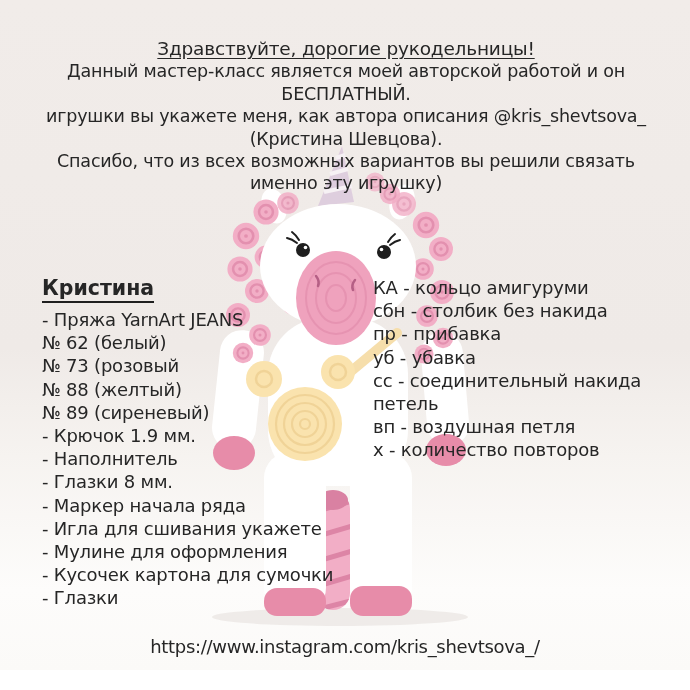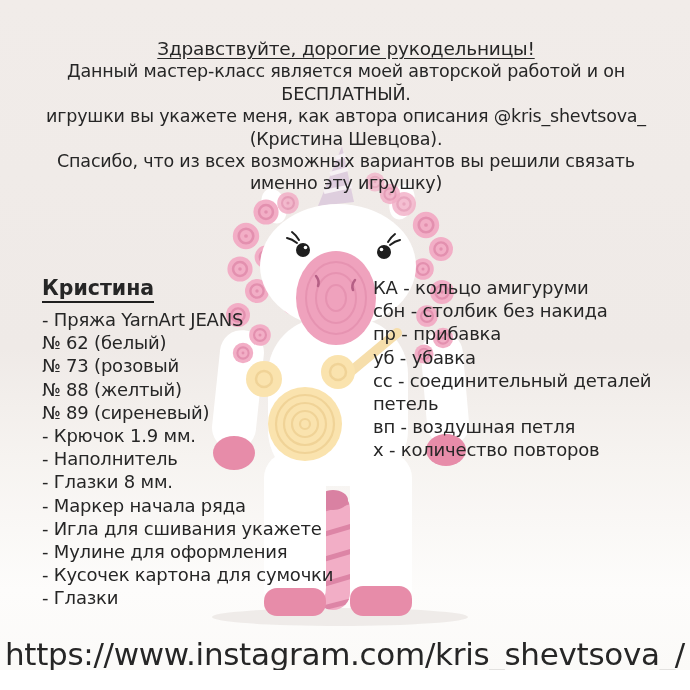--- a/index.html
+++ b/index.html
@@ -30,21 +30,21 @@
     display:inline-block;
     font-size:20.5px;font-weight:bold;
     border-bottom:2.5px solid #1f1f1f;
     padding-bottom:1px;margin-bottom:5px;
     letter-spacing:0;
   }
   .col .li{line-height:23.2px;white-space:nowrap;}
   .footer-url{
     left:0;right:0;top:636px;
     text-align:center;
-    font-size:31px;
+    font-size:18px;
     letter-spacing:-0.3px;
   }
   .unicorn-svg{position:absolute;left:0;top:0;z-index:1;}
 </style>
 </head>
 <body>
 
 <div class="canvas">
 
   <svg class="unicorn-svg" width="690" height="690" viewBox="0 0 690 690" aria-hidden="true">
@@ -200,21 +200,21 @@
         <div class="li">- Глазки</div>
       </div>
   </div>
 
   <div class="overlay col col-abbrev">
     <div>
         <div class="li">КА - кольцо амигуруми</div>
         <div class="li">сбн - столбик без накида</div>
         <div class="li">пр - прибавка</div>
         <div class="li">уб - убавка</div>
-        <div class="li">сс - соединительный деталей</div>
+        <div class="li">сс - соединительный накида</div>
         <div class="li">петель</div>
         <div class="li">вп - воздушная петля</div>
         <div class="li">х - количество повторов</div>
       </div>
   </div>
 
   <div class="overlay footer-url">https://www.instagram.com/kris_shevtsova_/</div>
 
 </div>
 

